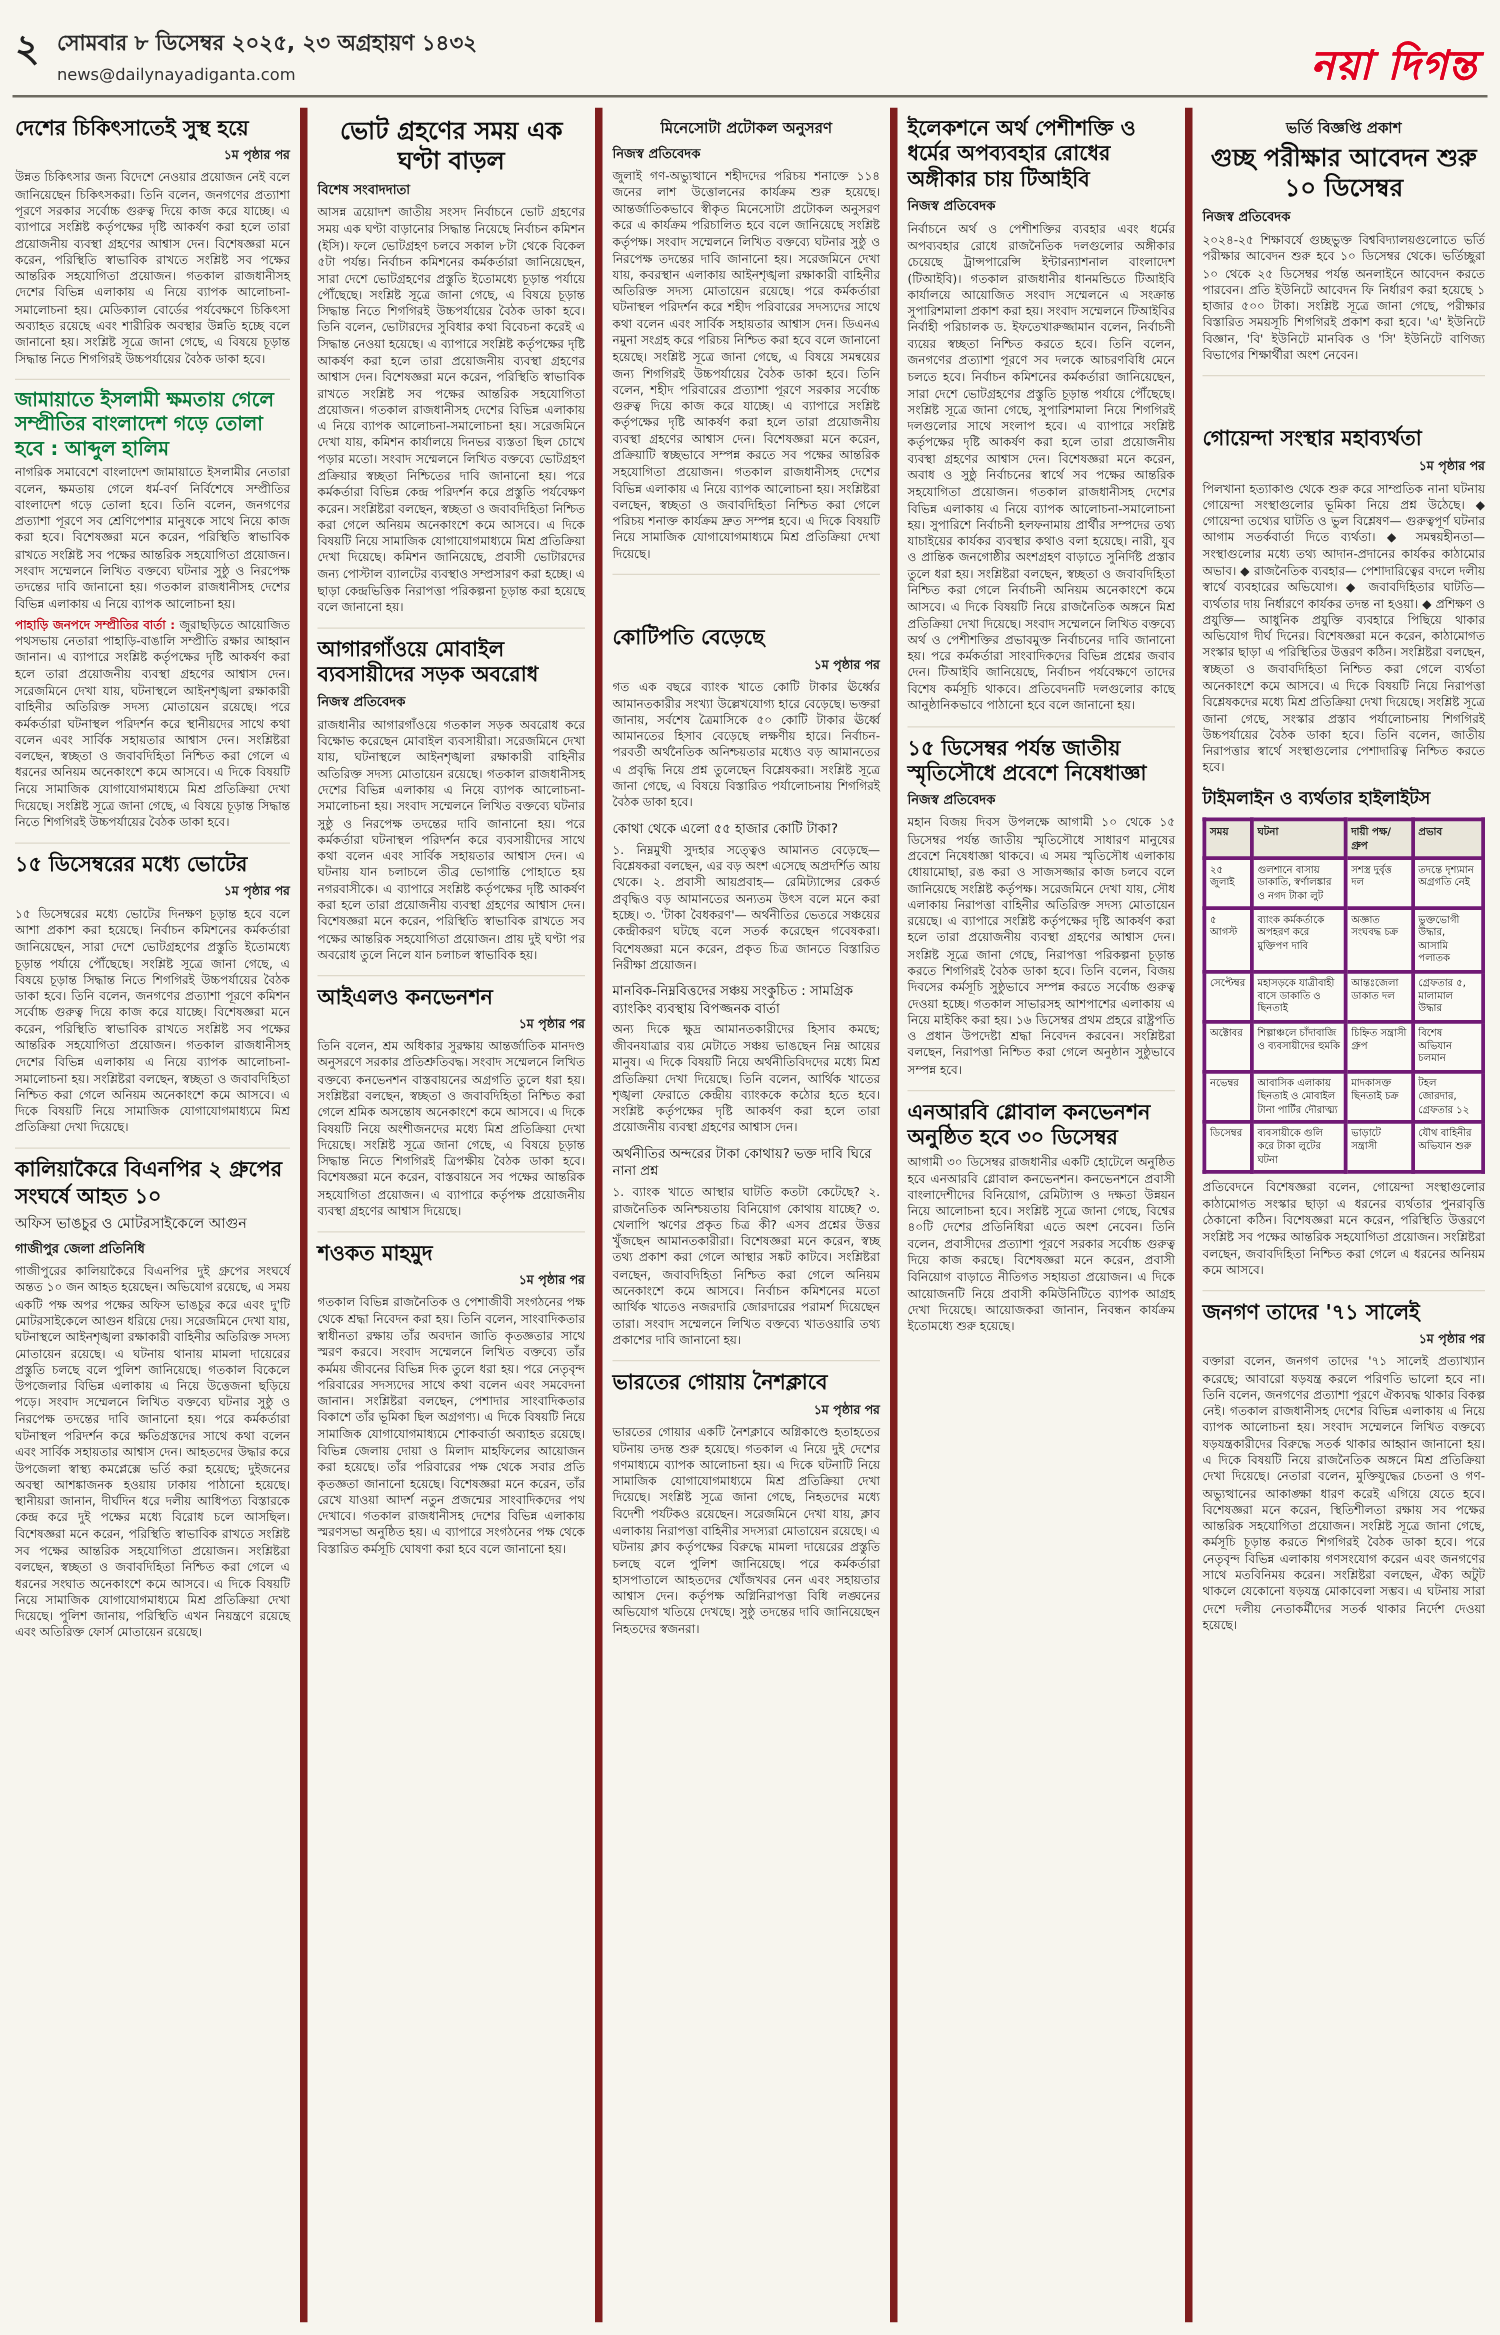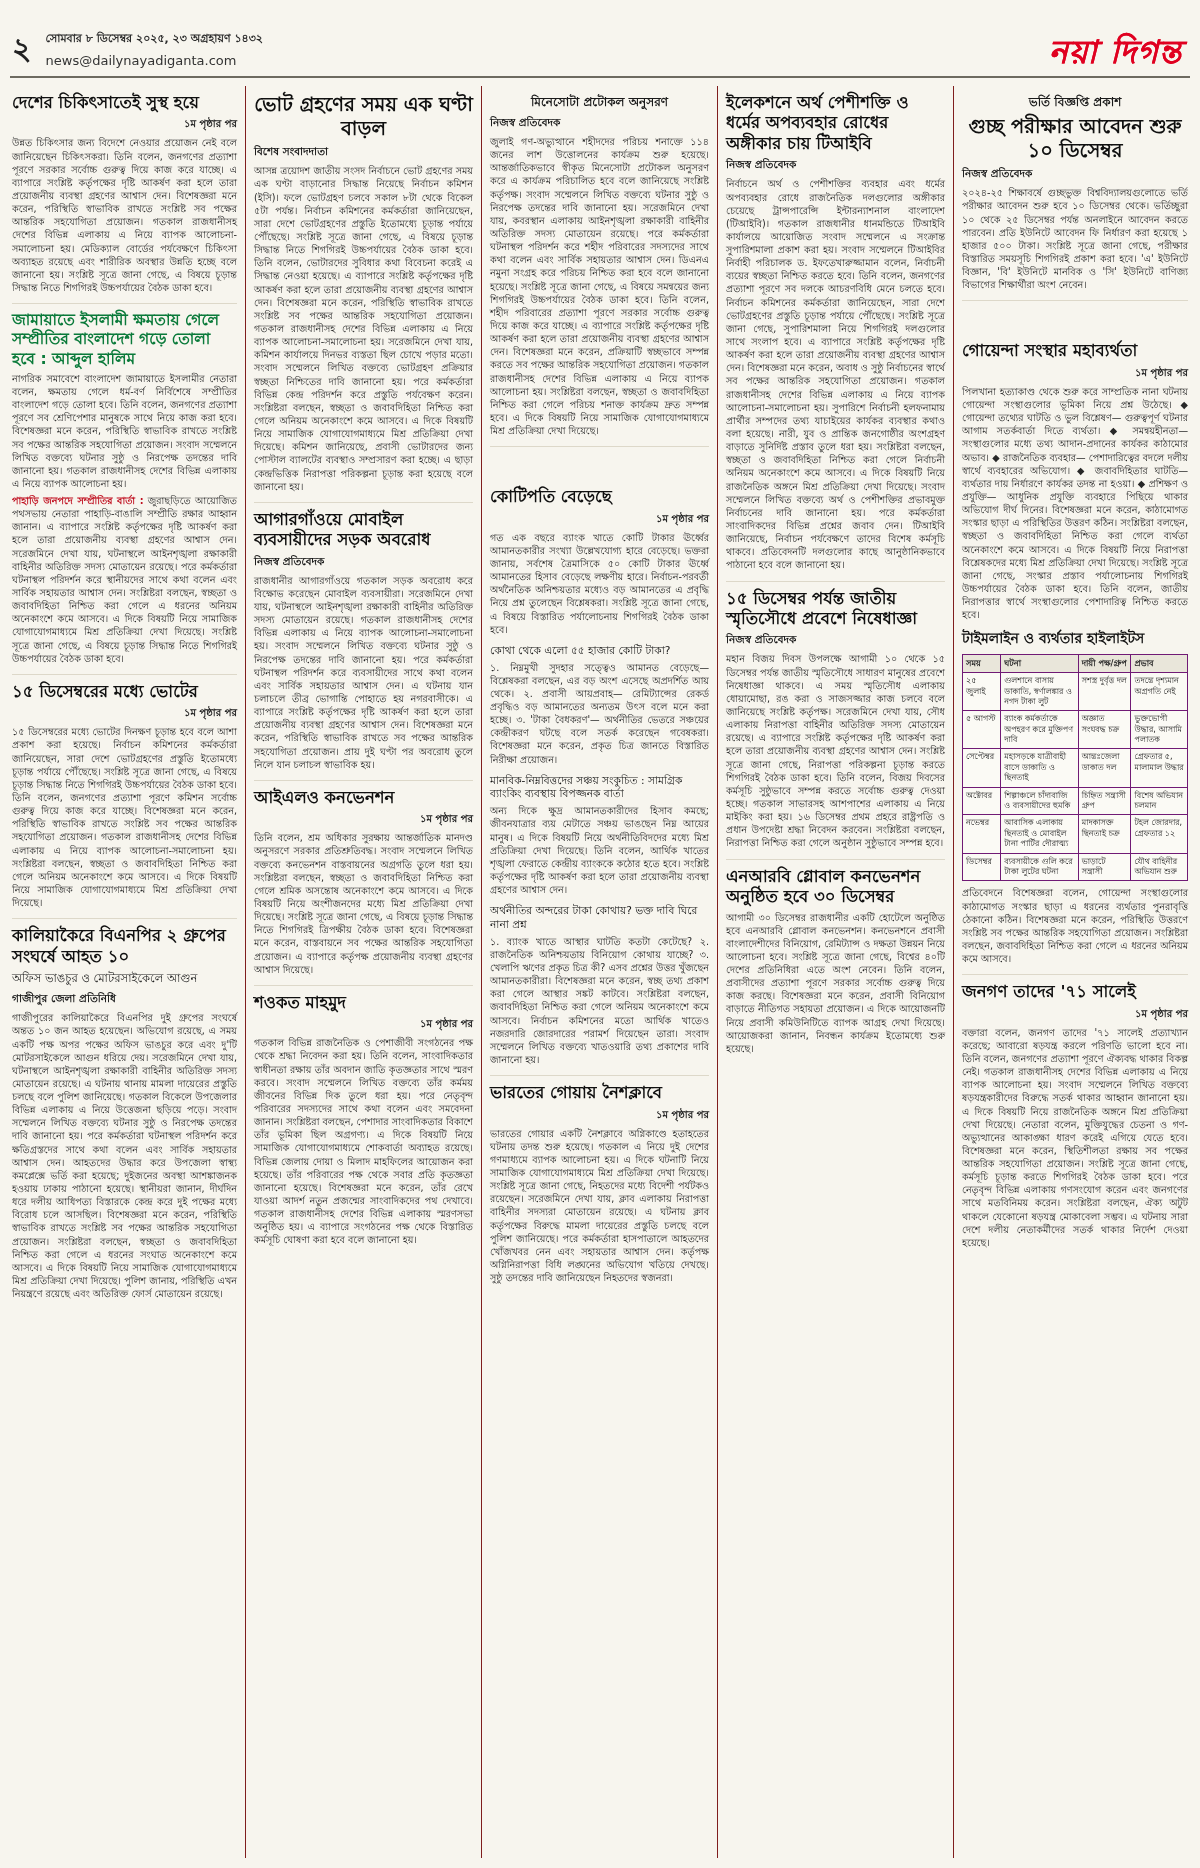--- a/index.html
+++ b/index.html
@@ -9,29 +9,29 @@
     background:#f7f5ee; color:#1c1c1c;
     font-family:"DejaVu Sans","Liberation Sans",sans-serif;
   }
   .page { width:1200px; height:1868px; padding:8px 10px 0; }
 
   
   .hdr { display:flex; justify-content:space-between; align-items:flex-end;
          border-bottom:2px solid #6d6a60; padding:0 2px 8px; height:70px; }
   .hdr-left { display:flex; align-items:flex-start; gap:14px; }
   .pg-num { font-size:30px; font-weight:bold; line-height:1; color:#222; padding-top:4px; }
-  .date { font-size:11px; font-weight:bold; color:#2a2a2a; }
+  .date { font-size:17px; font-weight:bold; color:#2a2a2a; }
   .email { font-size:13px; color:#333; margin-top:4px; }
   .masthead { font-size:32px; font-weight:800; font-style:italic; color:#e00020;
               letter-spacing:1px; line-height:1; padding-right:6px;
               text-shadow:0 0 0 #e00020; }
 
   
   .cols { display:flex; margin-top:8px; height:1772px; overflow:hidden; }
-  .col { width:236px; padding:0 8px; border-right:1px solid #7f1d1d; overflow:hidden; }
+  .col { width:236px; padding:0 8px; border-right:6px solid #7f1d1d; overflow:hidden; }
   .col:first-child { padding-left:2px; }
   .col:last-child { border-right:none; padding-right:2px; }
 
   .art { padding-top:7px; }
   .art + .art { border-top:1px solid #ddd8c9; margin-top:9px; }
 
   .hl { font-weight:bold; color:#101010; line-height:1.24; margin-bottom:3px; }
   .hl-md { font-size:16.5px; }
   .hl-lg { font-size:19.5px; text-align:center; }
   .hl-green { color:#0a7a3a; font-size:15.5px; }
@@ -43,21 +43,21 @@
   .subhl { font-size:11.5px; font-weight:normal; color:#222; margin-bottom:2px; }
 
   .bd { font-size:9.6px; line-height:1.37; text-align:justify; color:#272727; margin-bottom:4px; }
   .crosshead { font-size:10.6px; font-weight:normal; color:#151515; margin:8px 0 3px; line-height:1.3; }
   .red-lead { color:#c01020; font-weight:bold; }
 
   
   .tbl-caption { font-size:14px; font-weight:bold; margin:6px 0 3px; color:#111; }
   table.news { width:100%; border-collapse:collapse; font-size:8px; line-height:1.3;
                margin-bottom:5px; background:#fbfaf5; }
-  table.news th, table.news td { border:1px solid #701a75; padding:3px 3px; vertical-align:top;
+  table.news th, table.news td { border:3px solid #701a75; padding:3px 3px; vertical-align:top;
                text-align:left; color:#222; }
   table.news th { background:#e9e6da; font-weight:bold; font-size:8.2px; }
   table.news td:first-child, table.news th:first-child { width:17%; }
 </style>
 </head>
 <body>
 
 <div class="page">
 
   <header class="hdr">

